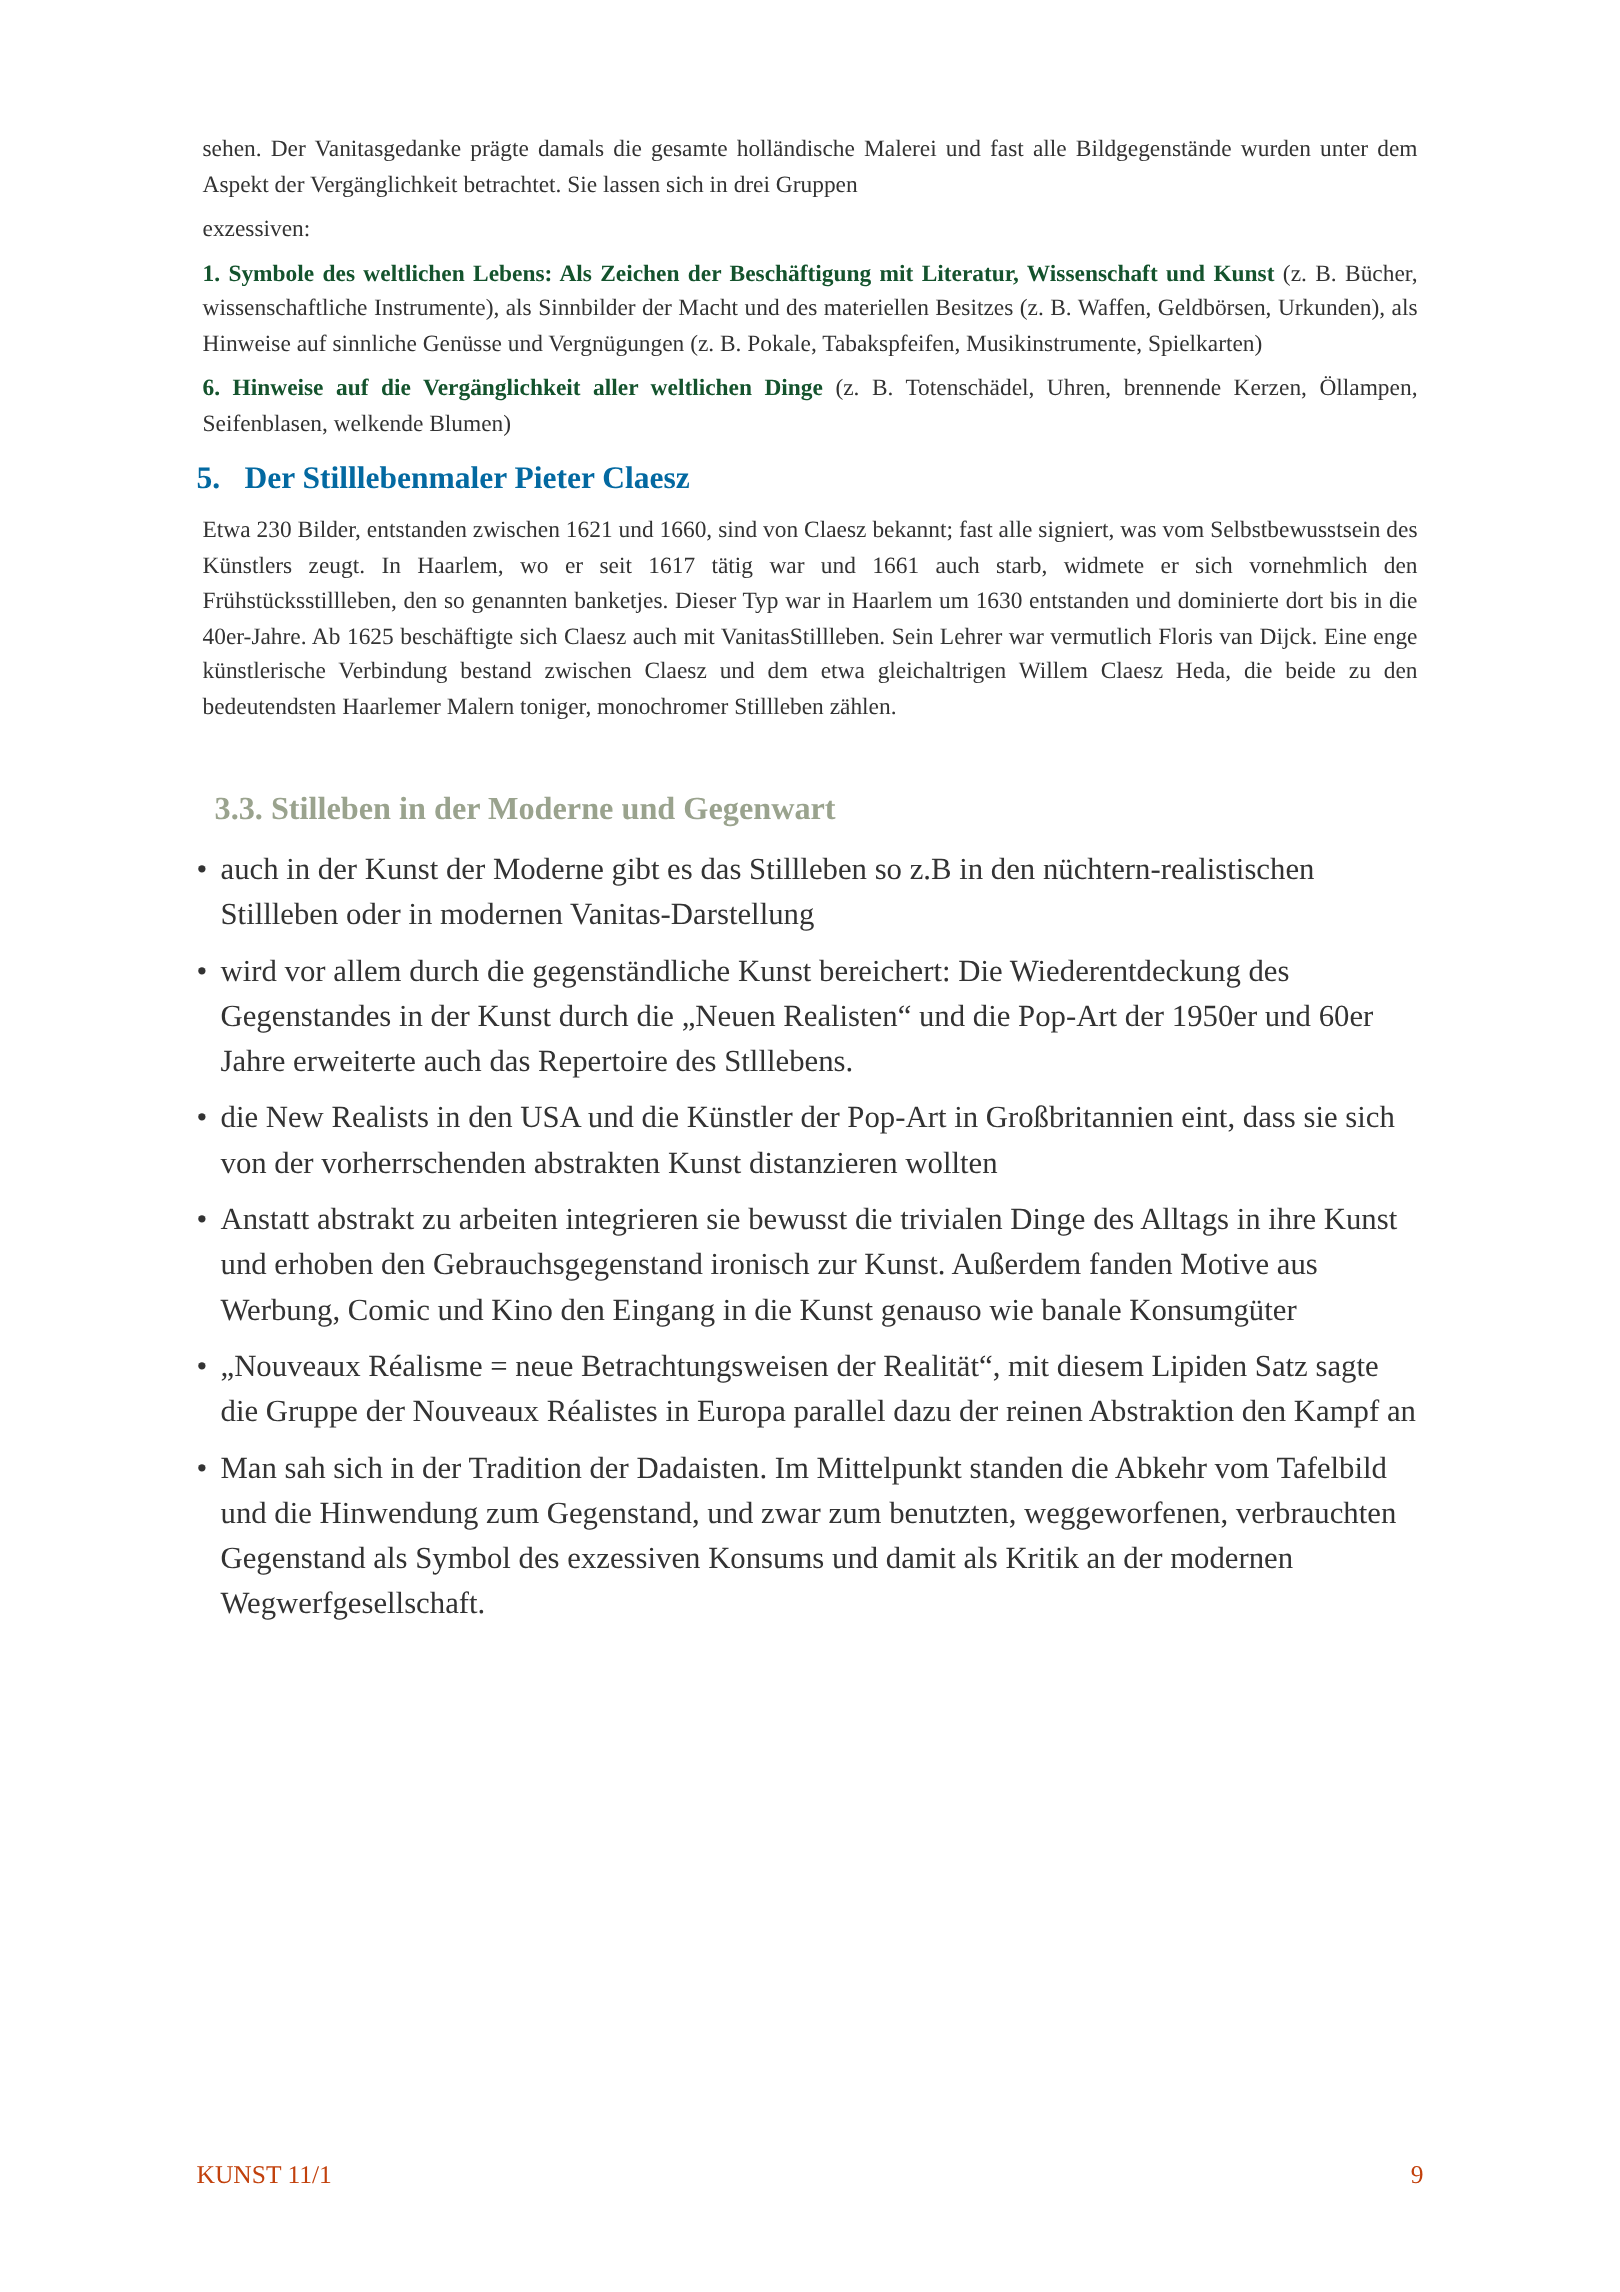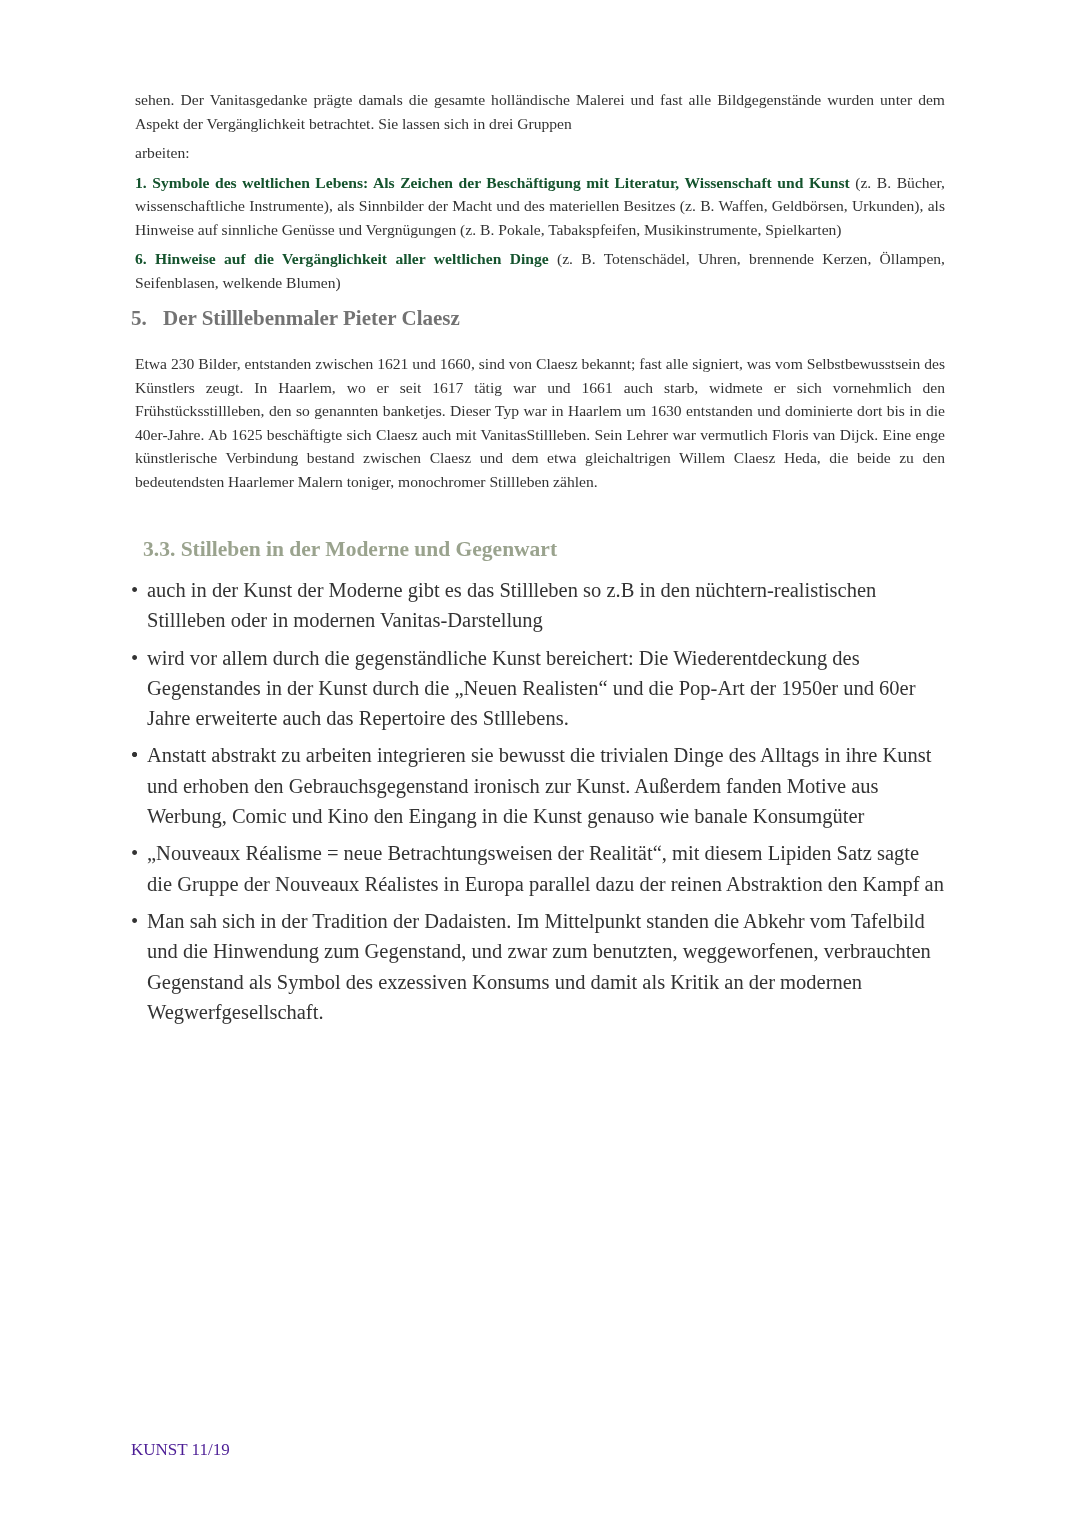--- a/index.html
+++ b/index.html
@@ -26,22 +26,22 @@
     line-height: 23.5px;
     text-align: justify;
     margin: 4px;
   }
   .p-small.gap { margin-top: 6px; }
   .p-last-left { text-align-last: left; }
   .b { font-weight: bold; color: #14532d; }
   .h5 {
     font-size: 21px;
     font-weight: bold;
-    color: #737373;
-    margin: 11px 0 21px 0;
+    color: #0369a1;
+    margin: 11px 0 11px 0;
     line-height: 26px;
   }
   .h5 .num { display: inline-block; width: 32px; }
   .h33 {
     font-size: 21.5px;
     font-weight: bold;
     color: #9aa38e;
     margin: 42px 0 12px 12px;
     line-height: 28px;
   }
@@ -62,51 +62,51 @@
     position: absolute;
     left: 0;
     top: 0;
   }
   .footer {
     position: absolute;
     left: 131px;
     top: 1440px;
     width: 818px;
     font-size: 17px;
-    color: #4c1d95;
+    color: #c2410c;
     display: flex;
-    justify-content: flex-start;
+    justify-content: space-between;
   }
 </style>
 </head>
 <body>
 
 <div class="page">
 
   <p class="p-small p-last-left">sehen. Der Vanitasgedanke prägte damals die gesamte holländische Malerei und fast alle Bildgegenstände wurden unter dem Aspekt der Vergänglichkeit betrachtet. Sie lassen sich in drei Gruppen</p>
-  <p class="p-small gap">arbeiten:</p>
+  <p class="p-small gap">exzessiven:</p>
 
   <p class="p-small gap p-last-left">
     <span class="b">1. Symbole des weltlichen Lebens: Als Zeichen der Beschäftigung mit Literatur, Wissenschaft und Kunst</span><span> (z. B. Bücher, wissenschaftliche Instrumente), als Sinnbilder der Macht und des materiellen Besitzes (z. B. Waffen, Geldbörsen, Urkunden), als Hinweise auf sinnliche Genüsse und Vergnügungen (z. B. Pokale, Tabakspfeifen, Musikinstrumente, Spielkarten)</span>
   </p>
   <p class="p-small gap p-last-left">
     <span class="b">6. Hinweise auf die Vergänglichkeit aller weltlichen Dinge</span><span> (z. B. Totenschädel, Uhren, brennende Kerzen, Öllampen, Seifenblasen, welkende Blumen)</span>
   </p>
 
   <div class="h5">
     <span class="num">5.</span><span>Der Stilllebenmaler Pieter Claesz</span>
   </div>
   <p class="p-small p-last-left">Etwa 230 Bilder, entstanden zwischen 1621 und 1660, sind von Claesz bekannt; fast alle signiert, was vom Selbstbewusstsein des Künstlers zeugt. In Haarlem, wo er seit 1617 tätig war und 1661 auch starb, widmete er sich vornehmlich den Frühstücksstillleben, den so genannten banketjes. Dieser Typ war in Haarlem um 1630 entstanden und dominierte dort bis in die 40er-Jahre. Ab 1625 beschäftigte sich Claesz auch mit VanitasStillleben. Sein Lehrer war vermutlich Floris van Dijck. Eine enge künstlerische Verbindung bestand zwischen Claesz und dem etwa gleichaltrigen Willem Claesz Heda, die beide zu den bedeutendsten Haarlemer Malern toniger, monochromer Stillleben zählen.</p>
 
   <div class="h33">3.3. Stilleben in der Moderne und Gegenwart</div>
 
   <ul class="bullets">
     <li><span class="dot">•</span><span>auch in der Kunst der Moderne gibt es das Stillleben so z.B in den nüchtern-realistischen Stillleben oder in modernen Vanitas-Darstellung</span></li>
     <li><span class="dot">•</span><span>wird vor allem durch die gegenständliche Kunst bereichert: Die Wiederentdeckung des Gegenstandes in der Kunst durch die „Neuen Realisten“ und die Pop-Art der 1950er und 60er Jahre erweiterte auch das Repertoire des Stlllebens.</span></li>
-    <li><span class="dot">•</span></li>
+    <li><span class="dot">•</span><span>die New Realists in den USA und die Künstler der Pop-Art in Großbritannien eint, dass sie sich von der vorherrschenden abstrakten Kunst distanzieren wollten</span></li>
     <li><span class="dot">•</span><span>Anstatt abstrakt zu arbeiten integrieren sie bewusst die trivialen Dinge des Alltags in ihre Kunst und erhoben den Gebrauchsgegenstand ironisch zur Kunst. Außerdem fanden Motive aus Werbung, Comic und Kino den Eingang in die Kunst genauso wie banale Konsumgüter</span></li>
     <li><span class="dot">•</span><span>„Nouveaux Réalisme = neue Betrachtungsweisen der Realität“, mit diesem Lipiden Satz sagte die Gruppe der Nouveaux Réalistes in Europa parallel dazu der reinen Abstraktion den Kampf an</span></li>
     <li><span class="dot">•</span><span>Man sah sich in der Tradition der Dadaisten. Im Mittelpunkt standen die Abkehr vom Tafelbild und die Hinwendung zum Gegenstand, und zwar zum benutzten, weggeworfenen, verbrauchten Gegenstand als Symbol des exzessiven Konsums und damit als Kritik an der modernen Wegwerfgesellschaft.</span></li>
   </ul>
 </div>
 
 <div class="footer">
   <span>KUNST 11/1</span>
   <span>9</span>
 </div>

